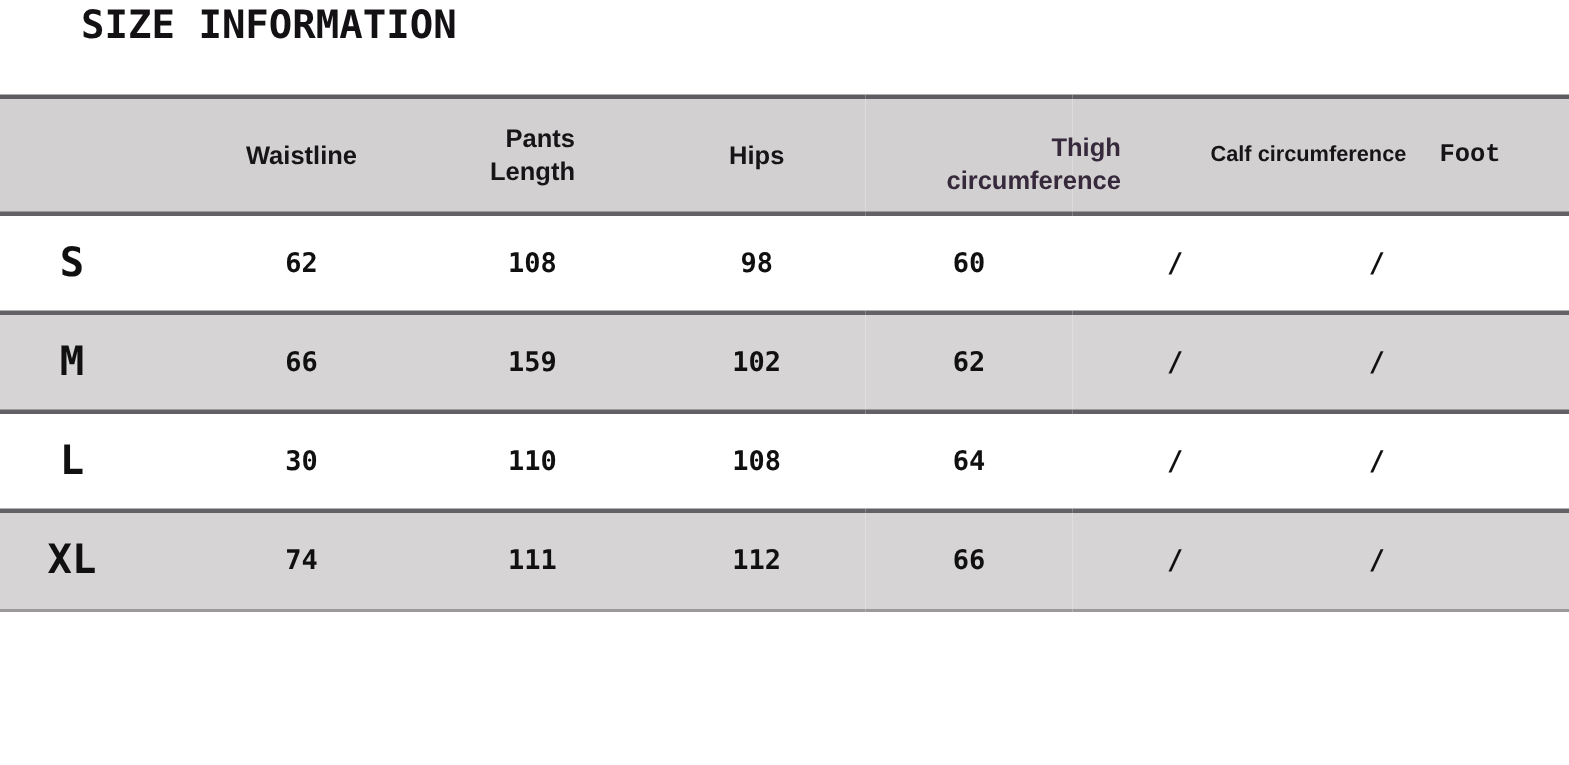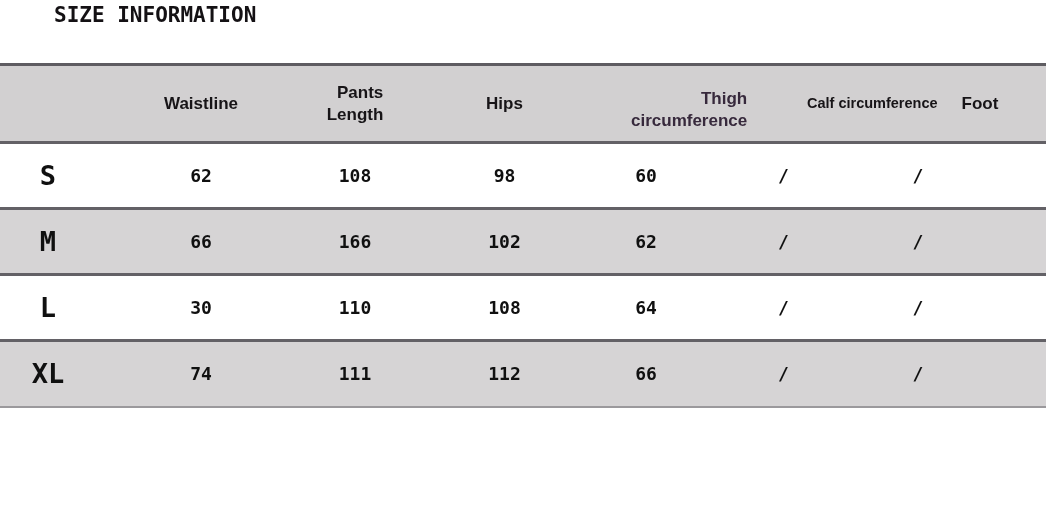--- a/index.html
+++ b/index.html
@@ -17,21 +17,21 @@
     height: 510px;
     background: #ffffff;
   }
   h1.title {
     margin: 0;
     padding: 4px 0 0 54px;
     height: 63px;
     box-sizing: border-box;
     font-family: "DejaVu Sans Mono", monospace;
     font-weight: bold;
-    font-size: 21px;
+    font-size: 26px;
     line-height: 1.05;
     letter-spacing: 0px;
     color: #141114;
   }
   table.size-table {
     width: 1046px;
     table-layout: fixed;
     border-collapse: collapse;
     border-spacing: 0;
     border-top: 3px solid var(--border-top, #5e5c61);
@@ -72,21 +72,21 @@
     display: inline-block;
     width: min-content;
     text-align: right;
     white-space: normal;
   }
   th .hlabel.small { font-size: 14.5px; white-space: nowrap; text-align: right; }
   th .hlabel.thigh { color: var(--thigh-header-text, #37293c); margin-top: 12px; }
 
   th.col-thigh { padding-left: 54px; }
   th.col-calf  { padding-left: 92px; }
-  th.col-foot  { padding-left: 62px; }
+  th.col-foot  { padding-left: 62px; font-family: Liberation Mono, monospace; }
   td.col-foot  { padding-right: 62px; }
   td.col-size  { padding-right: 28px; }
 
   td {
     font-family: "DejaVu Sans Mono", monospace;
     font-weight: bold;
     font-size: 18px;
     color: var(--value-text, #101010);
   }
   td.col-size { font-size: 27px; }
@@ -124,21 +124,21 @@
         <td>62</td>
         <td>108</td>
         <td>98</td>
         <td>60</td>
         <td>/</td>
         <td class="col-foot">/</td>
       </tr>
       <tr>
         <td class="col-size">M</td>
         <td>66</td>
-        <td>166</td>
+        <td>159</td>
         <td>102</td>
         <td>62</td>
         <td>/</td>
         <td class="col-foot">/</td>
       </tr>
       <tr>
         <td class="col-size">L</td>
         <td>30</td>
         <td>110</td>
         <td>108</td>

